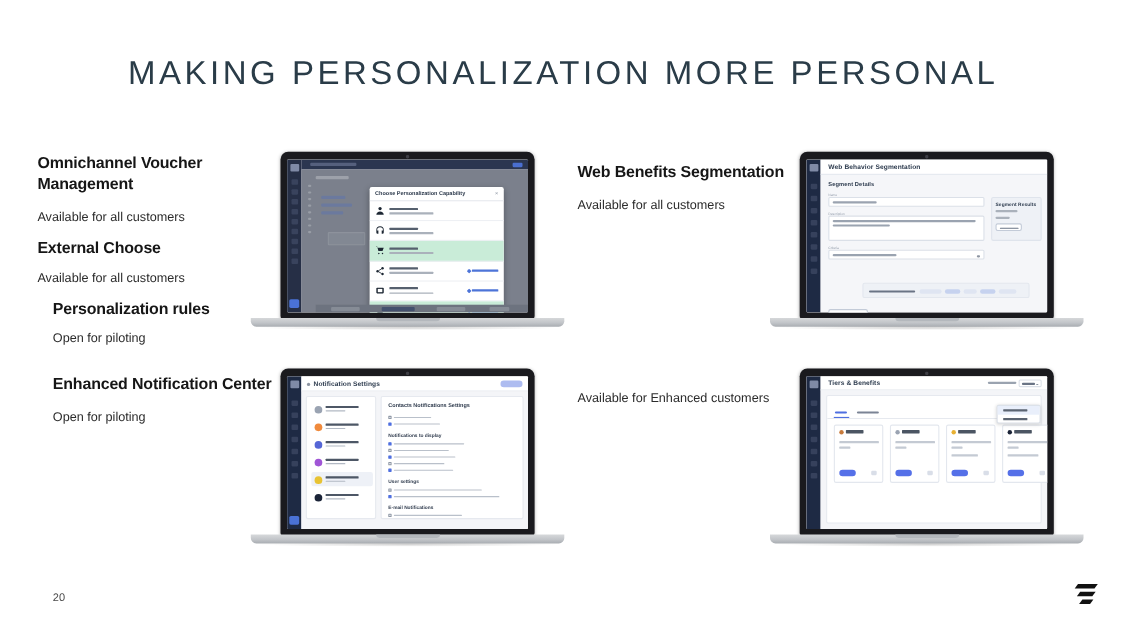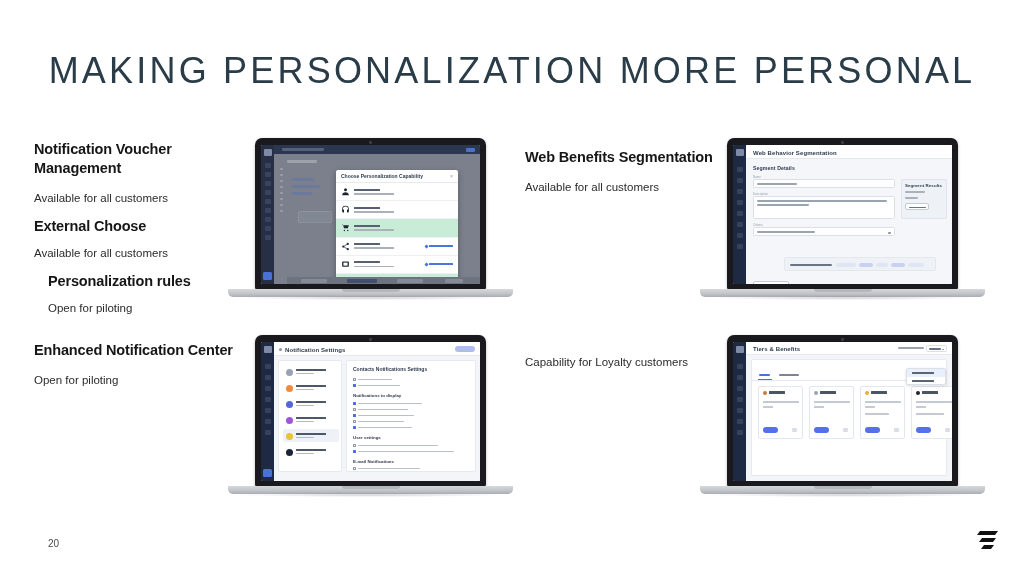--- a/index.html
+++ b/index.html
@@ -7,21 +7,21 @@
     width: 1024px; height: 576px;
     background: #ffffff;
     font-family: "Liberation Sans", sans-serif;
     overflow: hidden;
   }
   .slide { position: relative; width: 1024px; height: 576px; background: #fff; }
 
   
   .title-wrap { position: absolute; top: 50px; left: 0; width: 1024px; text-align: center; }
   .slide-title {
-    font-size: 36px; font-weight: 400; color: #2a3c48;
+    font-size: 30px; font-weight: 400; color: #2a3c48;
     letter-spacing: 3.2px; white-space: nowrap;
   }
   .slide-subtitle {
     margin-top: 11px; font-size: 13px; font-weight: 700; color: #2a3c48;
     letter-spacing: 2.6px;
   }
 
   
   .tblock { position: absolute; }
   .tblock h3 {
@@ -31,21 +31,21 @@
   .tblock p {
     font-size: 11.5px; font-weight: 400; color: #2b2b2b;
     line-height: 1.3;
   }
   .gap-lg { margin-top: 13px; }
   .gap-sm { margin-top: 10px; }
 
   .tb-voucher  { left: 34px;  top: 140px; width: 200px; }
   .tb-external { left: 34px;  top: 217px; width: 200px; }
   .tb-rules    { left: 48px;  top: 272px; width: 200px; }
-  .tb-notif    { left: 34px;  top: 341px; width: 200px; }
+  .tb-notif    { left: 48px;  top: 341px; width: 200px; }
   .tb-web      { left: 525px; top: 148px; width: 200px; }
   .tb-loyalty  { left: 525px; top: 342px; width: 210px; }
 
   
   .laptop { position: absolute; width: 285px; height: 175px; }
   .lp1 { left: 228px; top: 138px; }
   .lp2 { left: 700px; top: 138px; }
   .lp3 { left: 228px; top: 335px; }
   .lp4 { left: 700px; top: 335px; }
 
@@ -215,21 +215,21 @@
 </head>
 <body>
 
 <div class="slide">
 
   <div class="title-wrap">
     <div class="slide-title">MAKING PERSONALIZATION MORE PERSONAL</div>
   </div>
 
   <div class="tblock tb-voucher">
-    <h3>Notification Voucher Management</h3>
+    <h3>Omnichannel Voucher Management</h3>
     <p class="gap-lg">Available for all customers</p>
   </div>
 
   <div class="tblock tb-external">
     <h3>External Choose</h3>
     <p class="gap-sm">Available for all customers</p>
   </div>
 
   <div class="tblock tb-rules">
     <h3>Personalization rules</h3>
@@ -240,21 +240,21 @@
     <h3>Enhanced Notification Center</h3>
     <p class="gap-lg">Open for piloting</p>
   </div>
 
   <div class="tblock tb-web">
     <h3>Web Benefits Segmentation</h3>
     <p class="gap-lg">Available for all customers</p>
   </div>
 
   <div class="tblock tb-loyalty">
-    <p class="gap-lg">Capability for Loyalty customers</p>
+    <p class="gap-lg">Available for Enhanced customers</p>
   </div>
 
   <div class="laptop lp1">
     <div class="lid">
       <div class="cam"></div>
       <div class="screen">
         <div class="appnav">
           <div class="navlogo"></div>
           <div class="navdot" style="top:18px"></div>
           <div class="navdot" style="top:27px"></div>

